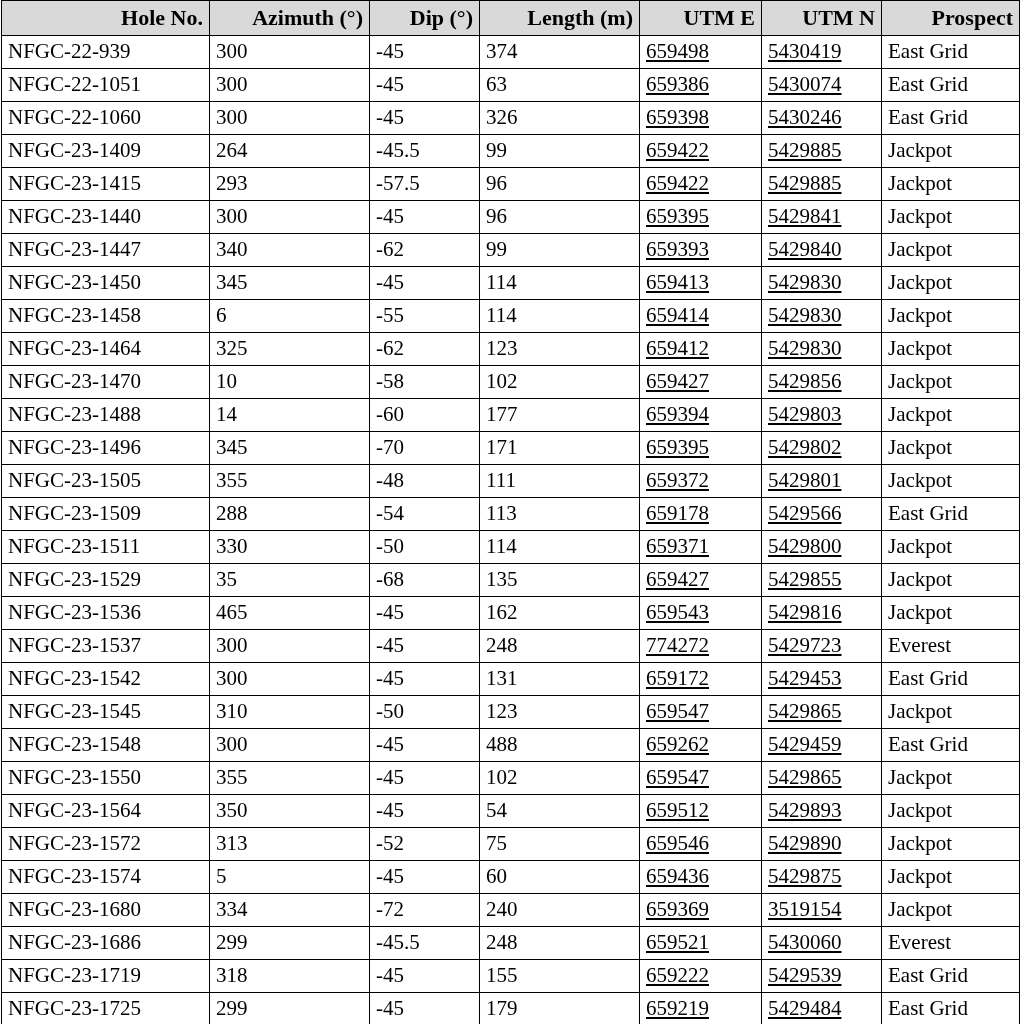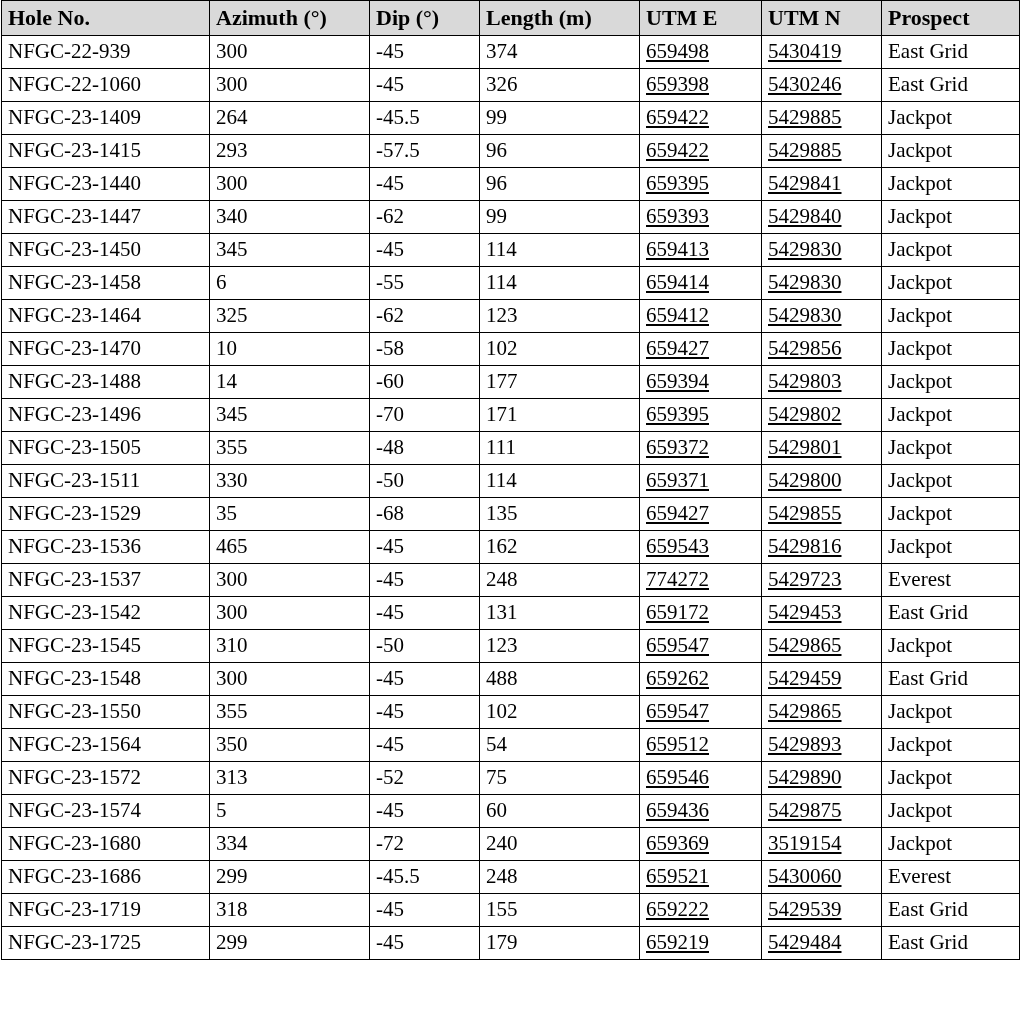--- a/index.html
+++ b/index.html
@@ -31,21 +31,21 @@
     line-height: 1.0;
     padding: 4px 6px 5px 6px;
     height: 23px;
     vertical-align: middle;
     white-space: nowrap;
     overflow: hidden;
   }
   table.drill-table thead th {
     background: #d9d9d9;
     font-weight: bold;
-    text-align: left;
+    text-align: right;
     font-size: 22px;
     padding-top: 5px;
     padding-bottom: 6px;
   }
   table.drill-table tbody td {
     background: #ffffff;
     text-align: left;
   }
   
   col.c-hole    { width: 208px; }
@@ -92,20 +92,29 @@
         <tr>
           <td class="hole">NFGC-22-939</td>
           <td class="azim">300</td>
           <td class="dip">-45</td>
           <td class="len">374</td>
           <td class="utm">659498</td>
           <td class="utm">5430419</td>
           <td class="prosp">East Grid</td>
         </tr>
         <tr>
+          <td class="hole">NFGC-22-1051</td>
+          <td class="azim">300</td>
+          <td class="dip">-45</td>
+          <td class="len">63</td>
+          <td class="utm">659386</td>
+          <td class="utm">5430074</td>
+          <td class="prosp">East Grid</td>
+        </tr>
+        <tr>
           <td class="hole">NFGC-22-1060</td>
           <td class="azim">300</td>
           <td class="dip">-45</td>
           <td class="len">326</td>
           <td class="utm">659398</td>
           <td class="utm">5430246</td>
           <td class="prosp">East Grid</td>
         </tr>
         <tr>
           <td class="hole">NFGC-23-1409</td>
@@ -198,20 +207,29 @@
           <td class="prosp">Jackpot</td>
         </tr>
         <tr>
           <td class="hole">NFGC-23-1505</td>
           <td class="azim">355</td>
           <td class="dip">-48</td>
           <td class="len">111</td>
           <td class="utm">659372</td>
           <td class="utm">5429801</td>
           <td class="prosp">Jackpot</td>
+        </tr>
+        <tr>
+          <td class="hole">NFGC-23-1509</td>
+          <td class="azim">288</td>
+          <td class="dip">-54</td>
+          <td class="len">113</td>
+          <td class="utm">659178</td>
+          <td class="utm">5429566</td>
+          <td class="prosp">East Grid</td>
         </tr>
         <tr>
           <td class="hole">NFGC-23-1511</td>
           <td class="azim">330</td>
           <td class="dip">-50</td>
           <td class="len">114</td>
           <td class="utm">659371</td>
           <td class="utm">5429800</td>
           <td class="prosp">Jackpot</td>
         </tr>

